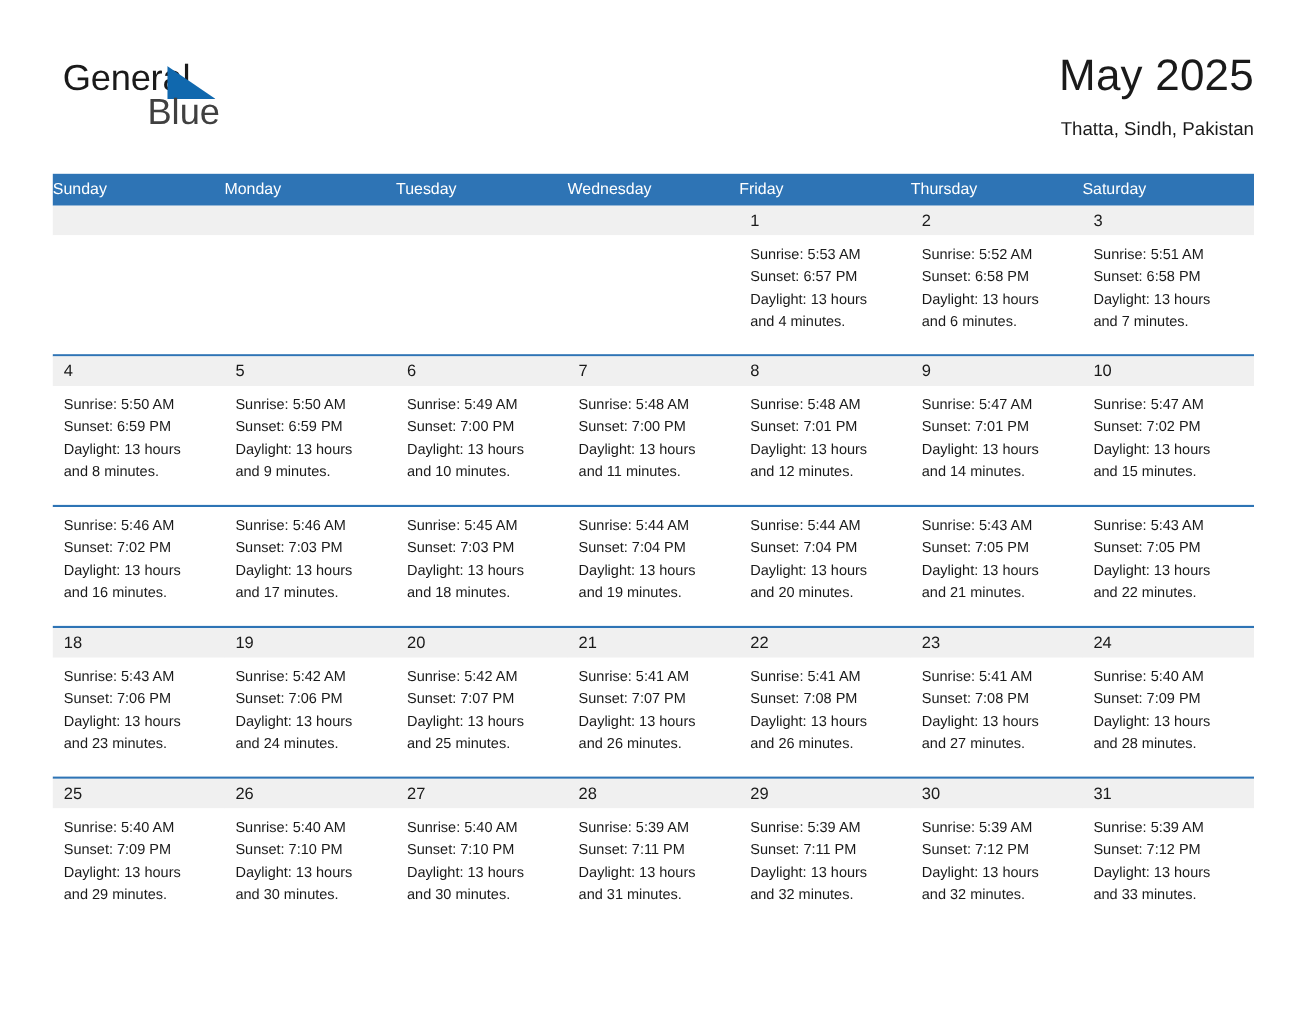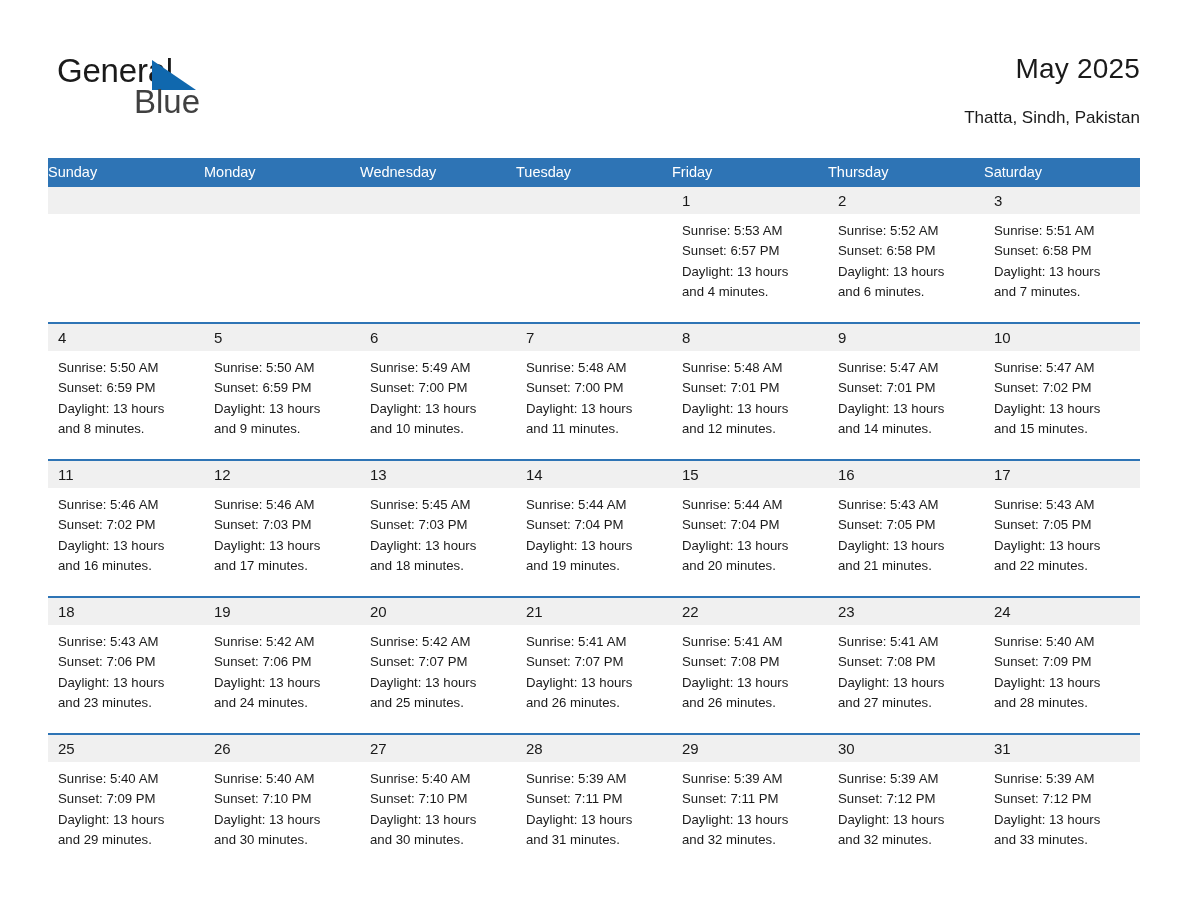--- a/index.html
+++ b/index.html
@@ -59,21 +59,21 @@
     font-weight: 400;
   }
 
   .title-block {
     position: absolute;
     right: 48px;
     top: 44px;
     text-align: right;
   }
   .cal-title {
-    font-size: 28px;
+    font-size: 40px;
     line-height: 50px;
     color: #1a1a1a;
     font-weight: 400;
     letter-spacing: 0.2px;
   }
   .cal-subtitle {
     margin-top: 10px;
     font-size: 17px;
     line-height: 28px;
     color: #1a1a1a;
@@ -168,22 +168,22 @@
       <div class="cal-title">May 2025</div>
       <div class="cal-subtitle">Thatta, Sindh, Pakistan</div>
     </div>
 
   </div>
 
   <div class="calendar">
     <div class="cal-head">
         <div class="dow">Sunday</div>
         <div class="dow">Monday</div>
+        <div class="dow">Tuesday</div>
         <div class="dow">Wednesday</div>
-        <div class="dow">Tuesday</div>
         <div class="dow">Friday</div>
         <div class="dow">Thursday</div>
         <div class="dow">Saturday</div>
       </div>
     <div id="weeks-host">
         <div class="week first">
           <div class="numrow">
             <div class="num empty"></div>
             <div class="num empty"></div>
             <div class="num empty"></div>
@@ -266,29 +266,20 @@
             </div>
             <div class="cell">
               <div class="ln">Sunrise: 5:47 AM</div>
               <div class="ln">Sunset: 7:02 PM</div>
               <div class="ln">Daylight: 13 hours</div>
               <div class="ln">and 15 minutes.</div>
             </div>
           </div>
         </div>
         <div class="week">
-          <div class="numrow">
-            <div class="num">11</div>
-            <div class="num">12</div>
-            <div class="num">13</div>
-            <div class="num">14</div>
-            <div class="num">15</div>
-            <div class="num">16</div>
-            <div class="num">17</div>
-          </div>
           <div class="bodyrow">
             <div class="cell">
               <div class="ln">Sunrise: 5:46 AM</div>
               <div class="ln">Sunset: 7:02 PM</div>
               <div class="ln">Daylight: 13 hours</div>
               <div class="ln">and 16 minutes.</div>
             </div>
             <div class="cell">
               <div class="ln">Sunrise: 5:46 AM</div>
               <div class="ln">Sunset: 7:03 PM</div>

